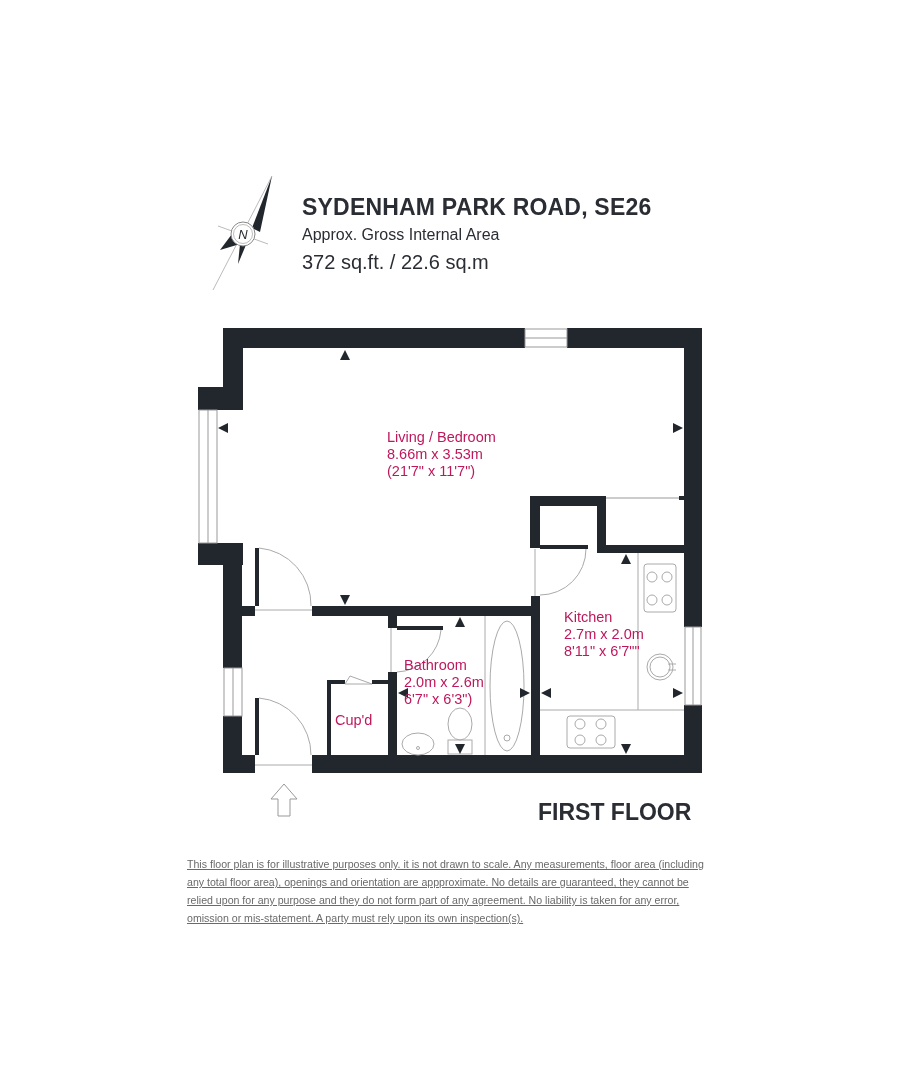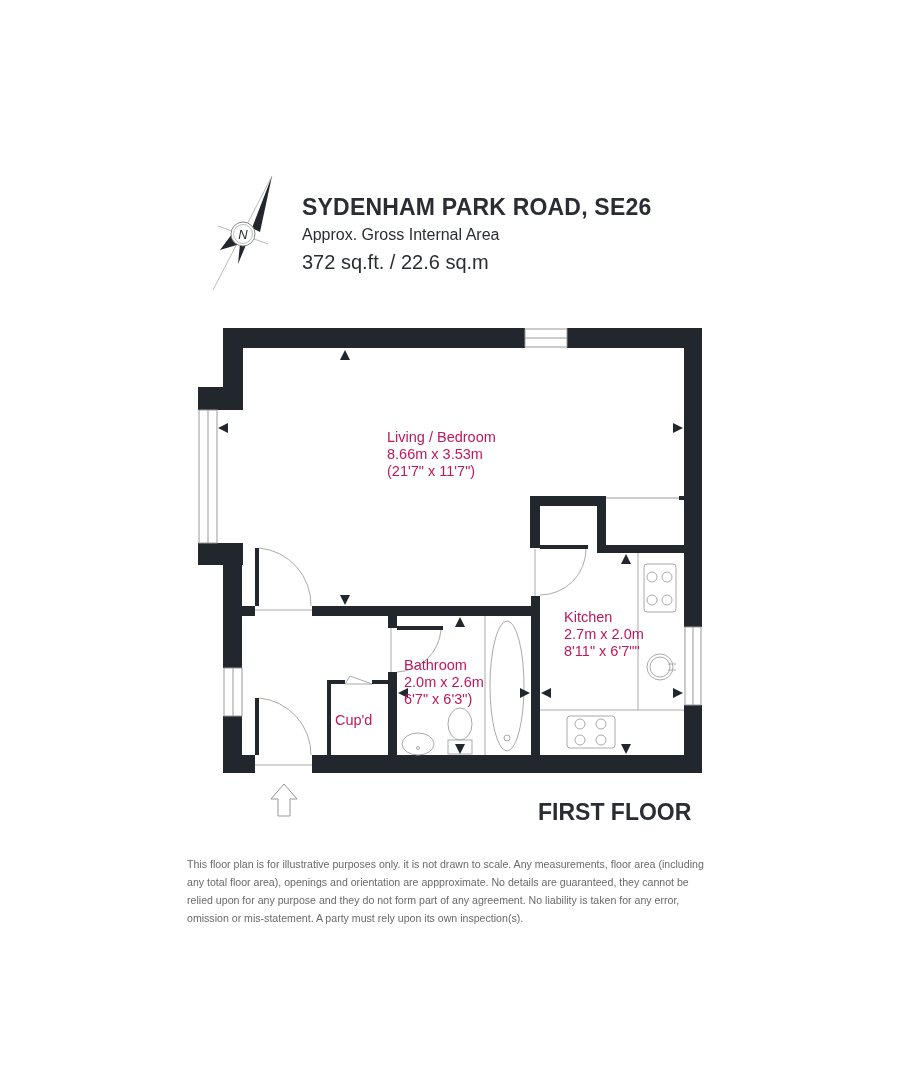--- a/index.html
+++ b/index.html
@@ -5,21 +5,21 @@
     html, body { margin: 0; padding: 0; background: #ffffff; }
     body { width: 910px; height: 1080px; position: relative; overflow: hidden; font-family: "Liberation Sans", sans-serif; color: #2a2d33; }
     .abs { position: absolute; }
     .title { left: 302px; top: 194px; font-size: 23px; font-weight: bold; color: #2a2d33; letter-spacing: 0.2px; white-space: nowrap; }
     .subtitle { left: 302px; top: 226px; font-size: 16px; color: #2a2d33; white-space: nowrap; }
     .area { left: 302px; top: 251px; font-size: 20px; color: #2a2d33; white-space: nowrap; }
     .compass { left: 210px; top: 172px; width: 80px; height: 120px; }
     .plan { left: 0; top: 0; width: 910px; height: 1080px; }
     .room-label { font-size: 14.5px; line-height: 17px; color: #be185d; white-space: nowrap; }
     .floor-label { left: 527px; top: 799px; font-size: 23px; font-weight: bold; color: #2a2d33; white-space: nowrap; margin-left: 11px; }
-    .disclaimer { left: 187px; top: 855px; width: 520px; font-size: 10.6px; line-height: 18px; color: #6a6a6a; }
+    .disclaimer { left: 187px; top: 855px; width: 520px; font-size: 10.6px; line-height: 18px; color: #6a6a6a; text-decoration: underline; }
   </style>
 </head>
 <body>
 
 <svg class="abs compass" viewBox="0 0 80 120" width="80" height="120">
   <line x1="3" y1="118" x2="62" y2="4" stroke="#bbbbbb" stroke-width="1"></line>
   <line x1="8" y1="54" x2="58" y2="72" stroke="#bbbbbb" stroke-width="1"></line>
   <polygon points="62,4 42,56 50,60" fill="#22262d"></polygon>
   <polygon points="22,62 10,78 30,72" fill="#22262d"></polygon>
   <polygon points="30,72 28,92 38,68" fill="#22262d"></polygon>

